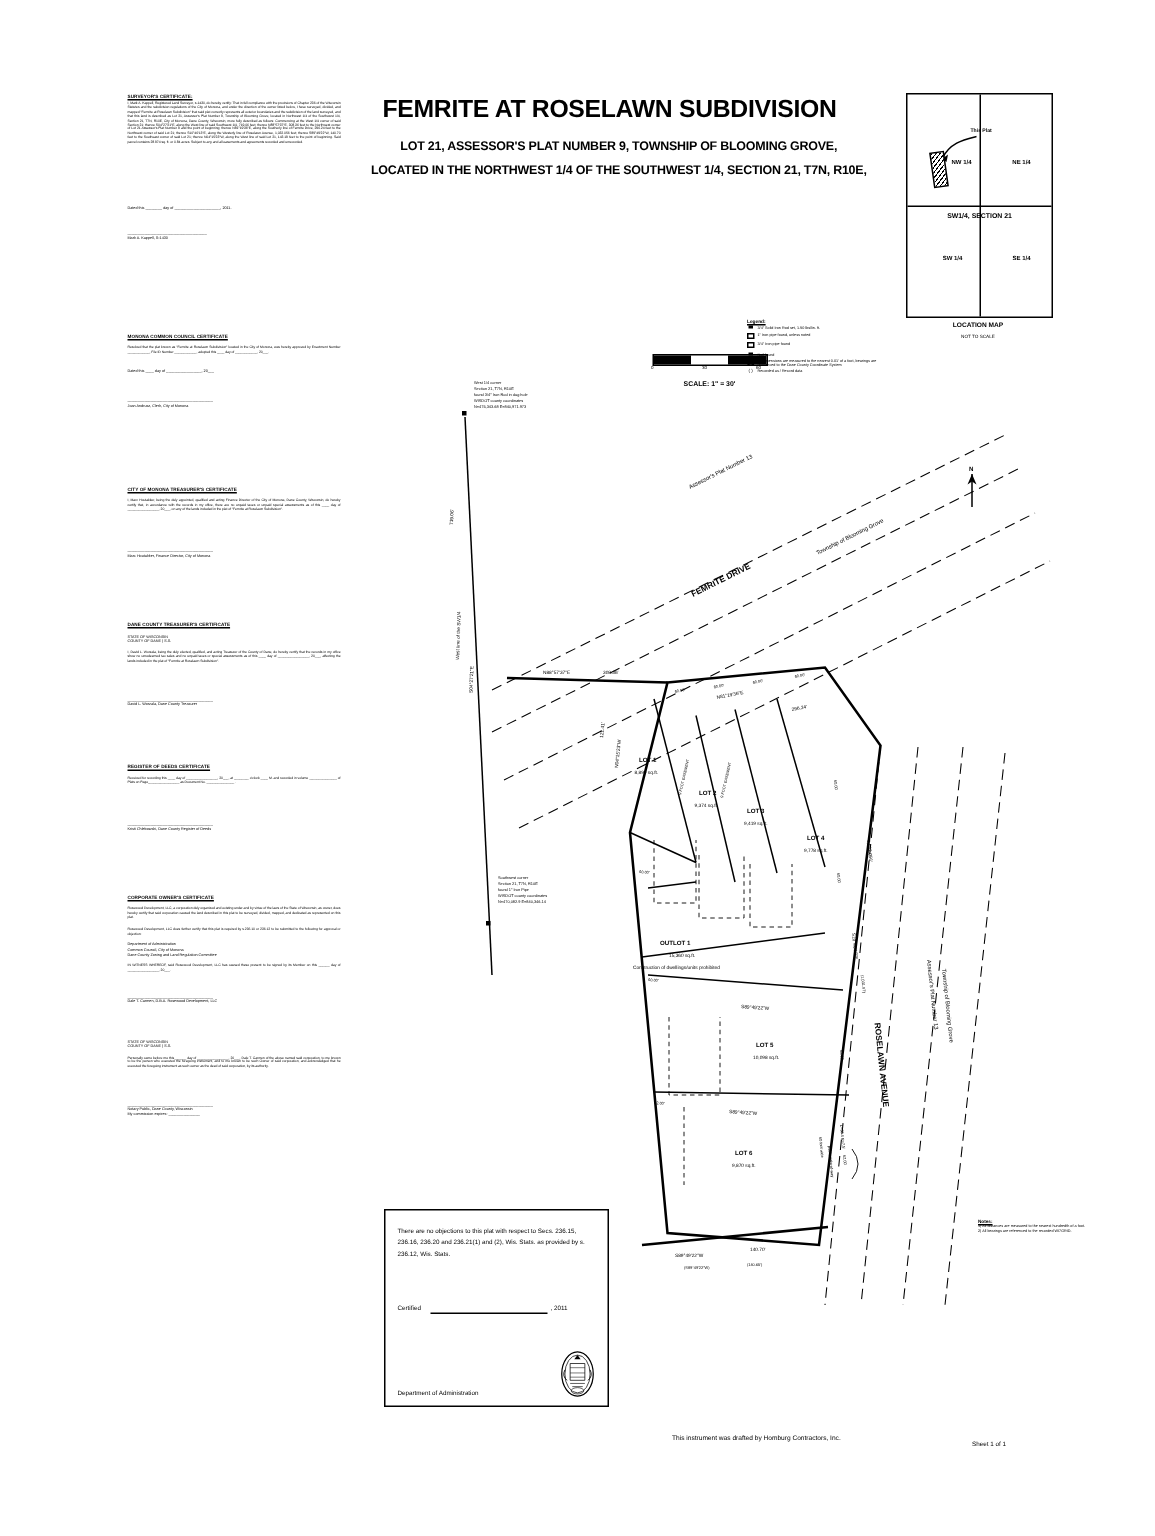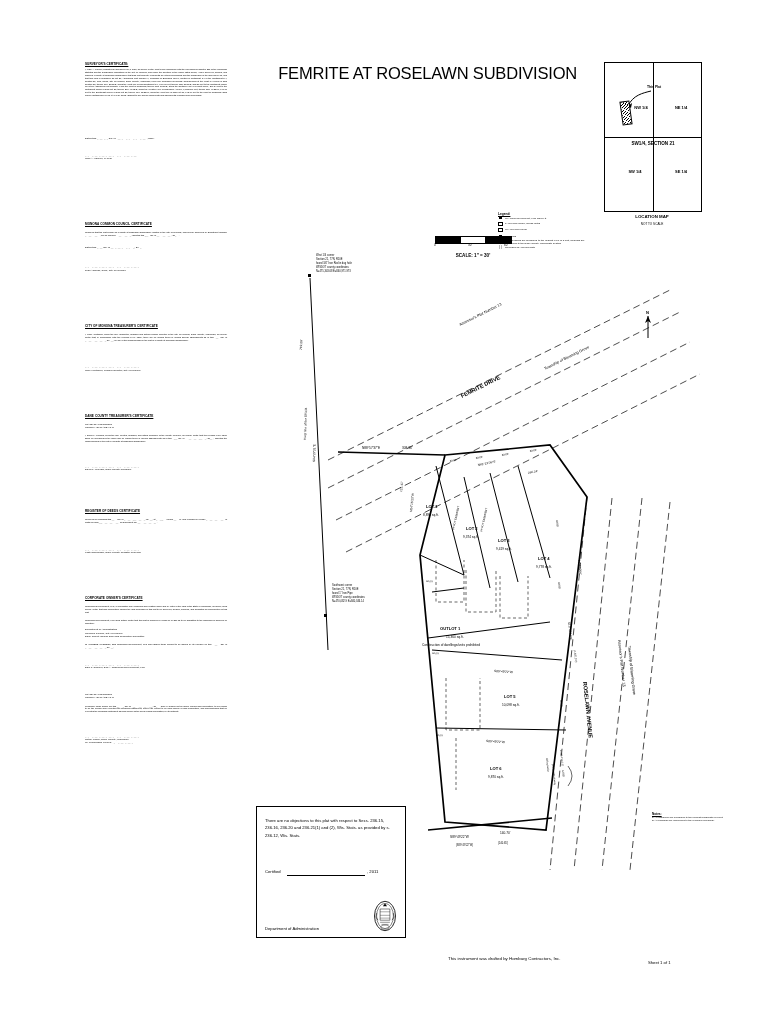--- a/index.html
+++ b/index.html
@@ -10,22 +10,22 @@
   
   .abs{position:absolute;}
   .micro{font-size:2.3px;line-height:2.9px;letter-spacing:-.05px;text-align:justify;}
   .micro2{font-size:2.5px;line-height:3.2px;}
   .hd{font-size:3.1px;font-weight:bold;text-decoration:underline;letter-spacing:.05px;}
   .sig{font-size:2.5px;}
   .rule{border-bottom:.5px solid #000;height:0;}
   .box{border:.8px solid #000;}
 
   
-  #title-main{left:267px;top:64px;width:310px;text-align:right;
-      font-size:16.5px;font-weight:normal;letter-spacing:-.2px;}
+  #title-main{left:255px;top:64px;width:310px;text-align:left;
+      font-size:16.5px;font-weight:bold;letter-spacing:-.2px;}
   #title-sub{left:235px;top:90px;width:355px;text-align:center;
       font-size:8.3px;font-weight:bold;line-height:15.5px;letter-spacing:-.15px;}
 
   
   #locmap{left:604px;top:62px;width:96px;height:148px;}
   #locmap .q{position:absolute;font-size:4px;font-weight:bold;text-align:center;width:40px;}
   #locmap .vline{position:absolute;left:48px;top:0;width:0;height:148px;border-left:.8px solid #000;}
   #locmap .hline{position:absolute;left:0;top:74px;width:96px;height:0;border-top:.8px solid #000;}
   #locmap-caption{left:604px;top:214px;width:96px;text-align:center;font-size:4.4px;font-weight:bold;}
   #locmap-note{left:604px;top:222px;width:96px;text-align:center;font-size:3.1px;}
@@ -76,20 +76,22 @@
   #certcol{left:85px;top:62px;width:142px;}
   .cert{margin-bottom:0;}
 </style>
 </head>
 <body>
 
 <div class="sheet">
 
   <div class="abs" id="title-main">FEMRITE AT ROSELAWN SUBDIVISION</div>
   <div class="abs" id="title-sub">
+    <div>LOT 21, ASSESSOR'S PLAT NUMBER 9, TOWNSHIP OF BLOOMING GROVE,</div>
+    <div>LOCATED IN THE NORTHWEST 1/4 OF THE SOUTHWEST 1/4, SECTION 21, T7N, R10E,</div>
   </div>
 
   <div class="abs box" id="locmap">
     <div class="vline"></div>
     <div class="hline"></div>
     <div id="thisplat-lbl">This Plat</div>
     <svg class="abs" style="left:14px;top:26px;" width="34" height="20">
       <path d="M32,2 C24,4 14,6 9,17" stroke="#000" stroke-width="1" fill="none"></path>
       <path d="M9,17 l4,-3 l-1,5 z" fill="#000"></path>
     </svg>

